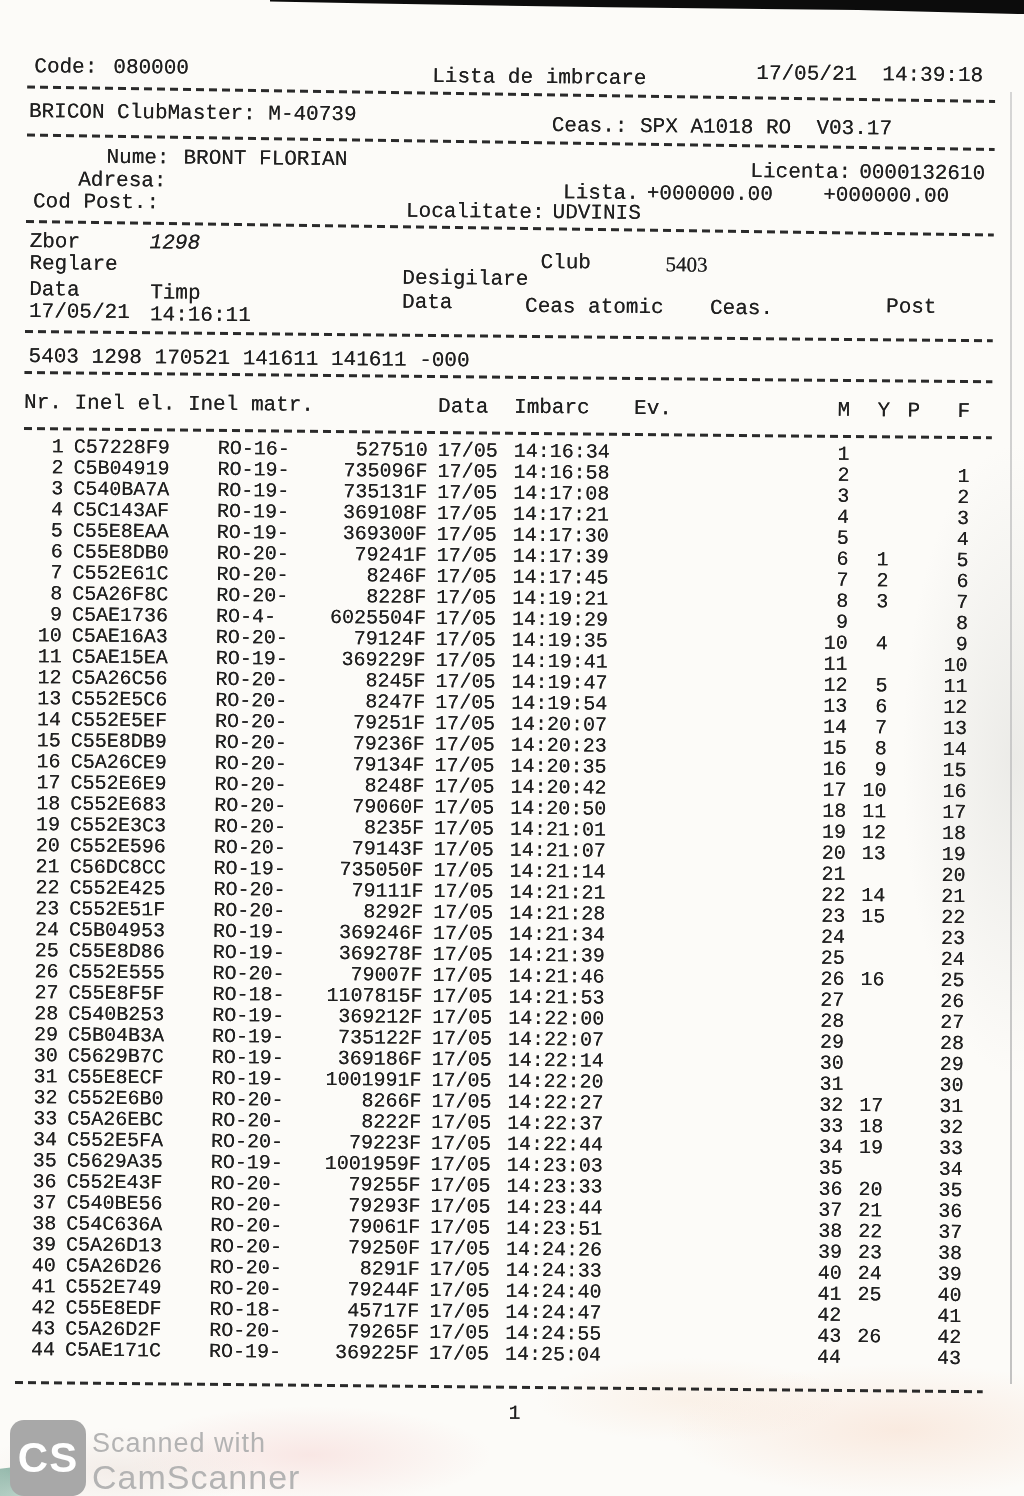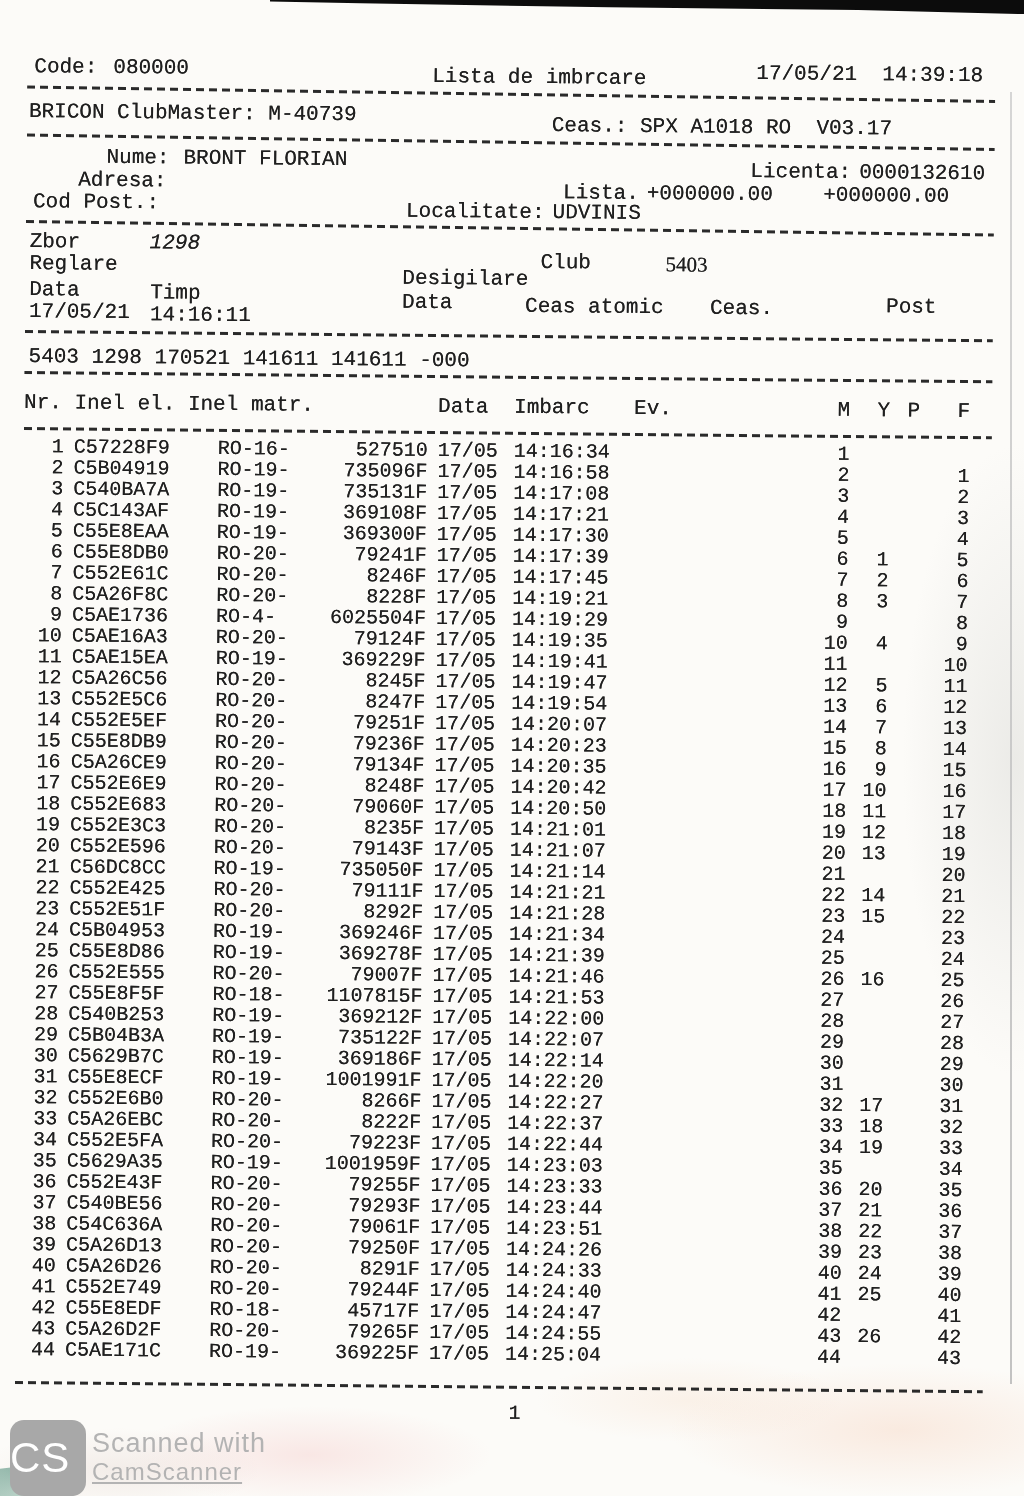--- a/index.html
+++ b/index.html
@@ -53,26 +53,26 @@
     column-gap:10px;padding:0 50px 0 28px;box-sizing:border-box;width:1024px;}
   .thead{position:absolute;top:392px;left:0;height:22px;font-size:21px;}
   .th-left{grid-column:1 / 5;}
   .rows{position:absolute;top:436px;left:0;font-size:20px;}
   .row{height:21px;line-height:21px;}
   .ra{text-align:right;} .la{text-align:left;}
   .pagenum{position:absolute;left:522px;top:1398px;font-size:20px;}
   
   .wm{position:absolute;font-family:"Liberation Sans",sans-serif;color:#b3b3b3;}
   .cs-box{left:10px;top:1420px;width:76px;height:76px;background:#a8a8a8;border-radius:14px;
-    display:flex;align-items:center;justify-content:flex-start;color:#ffffff;
-    font-weight:400;font-size:42px;letter-spacing:1px;}
+    display:flex;align-items:center;justify-content:center;color:#ffffff;
+    font-weight:700;font-size:42px;letter-spacing:1px;}
   .cs-tab{position:absolute;left:24px;top:1493px;width:50px;height:8px;background:#a8a8a8;
     border-radius:0 0 8px 8px;}
   .wm-l1{left:92px;top:1428px;font-size:27px;letter-spacing:1px;}
-  .wm-l2{left:92px;top:1458px;font-size:24px;letter-spacing:1px;text-decoration:underline;}
+  .wm-l2{left:92px;top:1458px;font-size:34px;letter-spacing:1px;}
 </style>
 </head>
 <body>
 
 <div class="page">
 
   <div class="top-edge"></div>
   <div class="paper-edge"></div>
   <div class="green-patch"></div>
 

